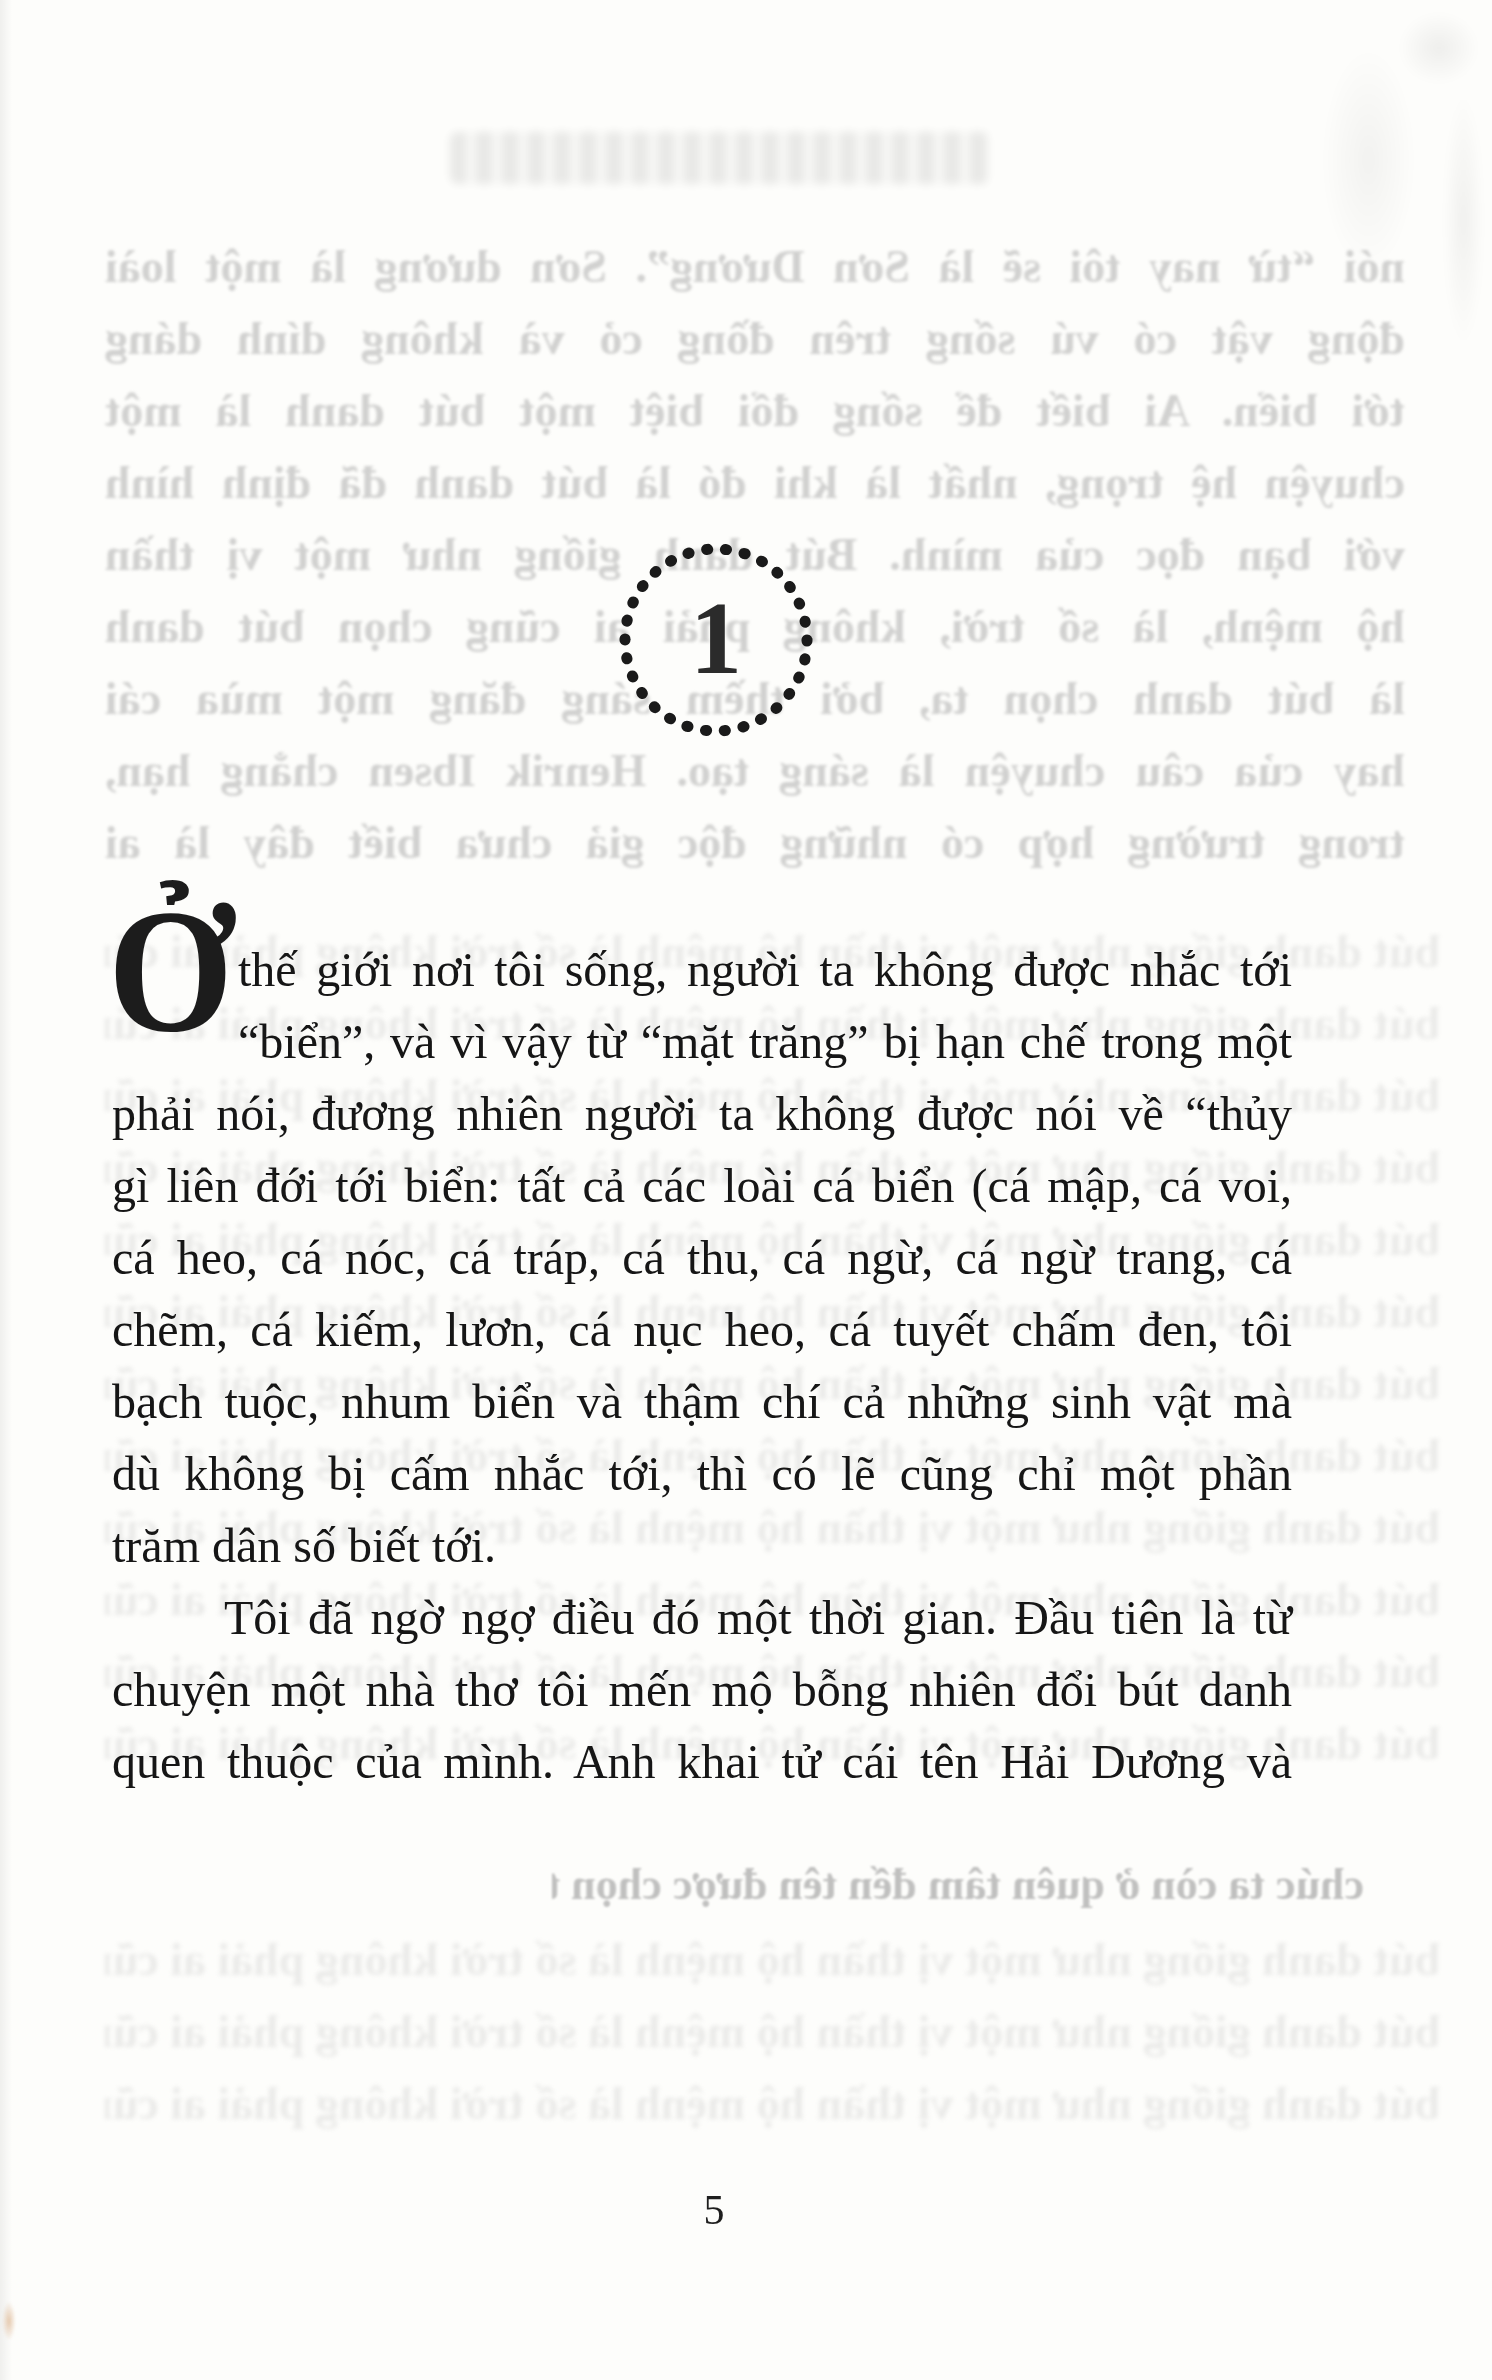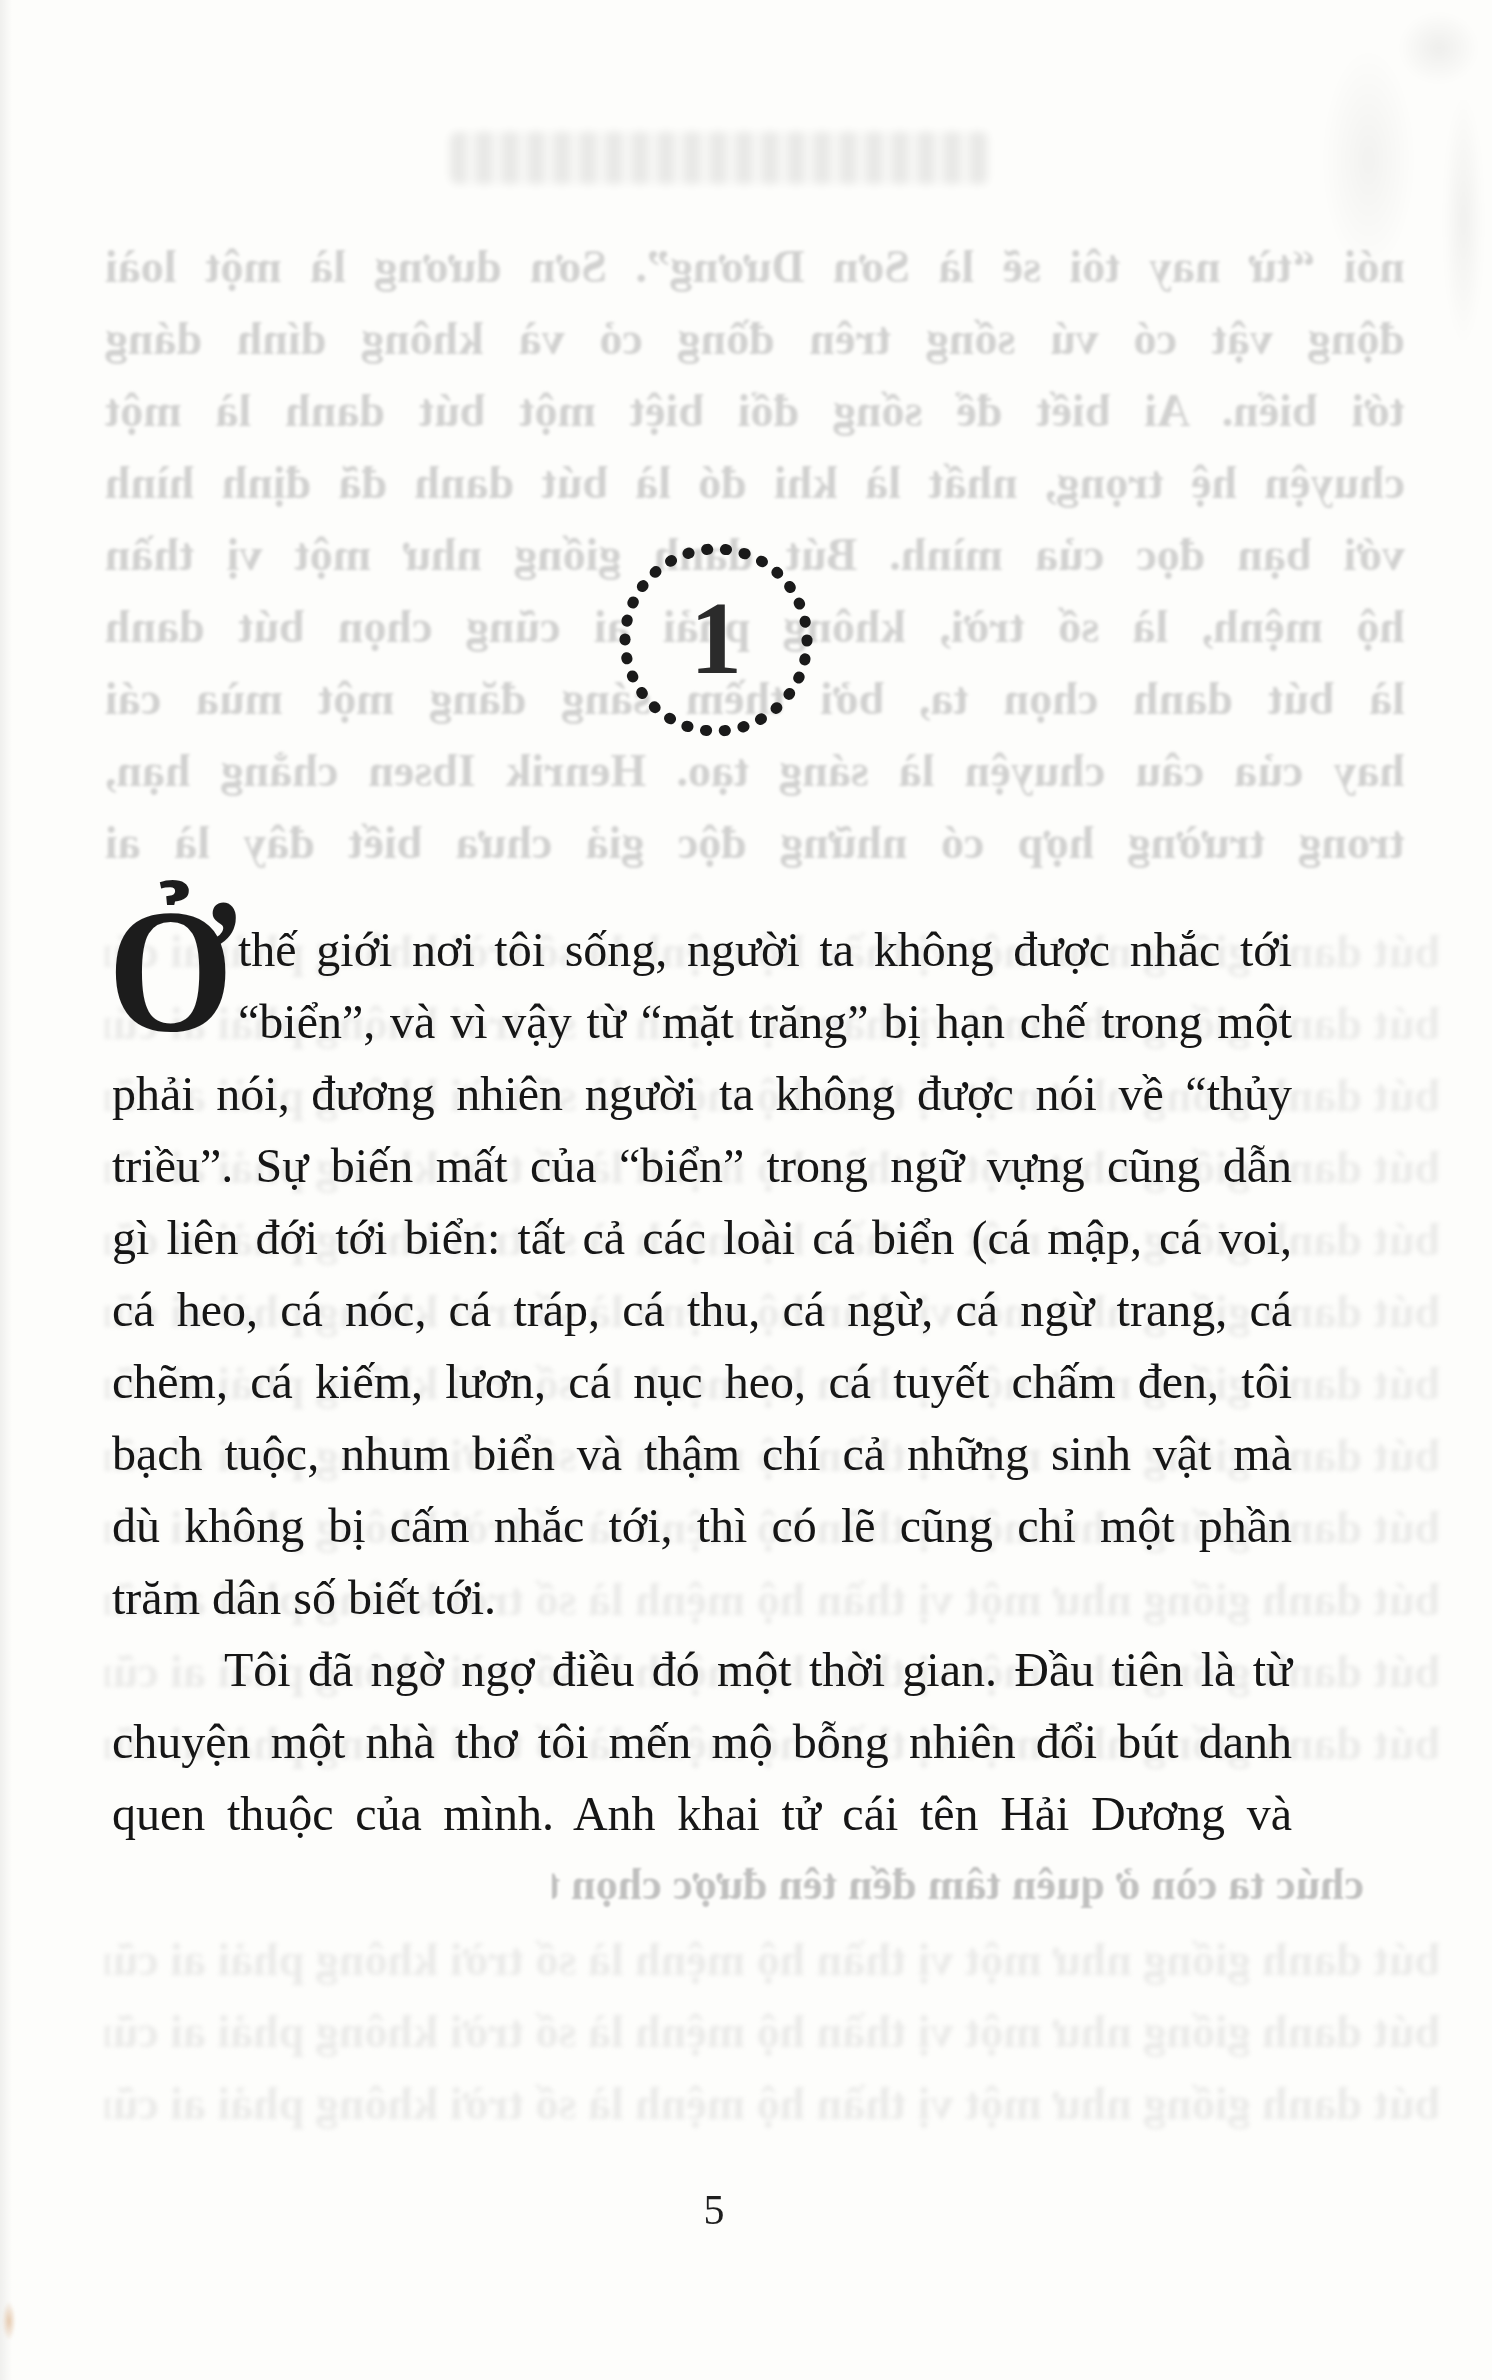--- a/index.html
+++ b/index.html
@@ -65,21 +65,21 @@
     position:absolute;left:616px;top:540px;width:200px;height:200px;
   }
   .chapter-number{
     position:absolute;left:616px;top:540px;width:200px;height:200px;
     display:flex;align-items:center;justify-content:center;
     font-size:104px;font-weight:bold;color:#2b2b2b;
     padding-bottom:6px;box-sizing:border-box;
   }
   
   .text-block{
-    position:absolute;left:112px;top:914px;width:1180px;
+    position:absolute;left:112px;top:934px;width:1180px;
     color:#161616;
   }
   .line{
     height:72px;line-height:72px;font-size:48px;
     text-align:justify;text-align-last:justify;
     white-space:nowrap;
   }
   .line.dc-indent{padding-left:126px;}
   .line.para-end{text-align-last:left;}
   .line.para-indent{padding-left:112px;}
@@ -136,21 +136,20 @@
     <circle cx="100" cy="100" r="91" fill="none" stroke="#1a1a1a" stroke-width="11" pathLength="300" stroke-dasharray="0.6 9.4" stroke-linecap="round"></circle>
   </svg>
   <div class="chapter-number">1</div>
 
   <div class="drop-cap">Ở</div>
 
   <div class="text-block">
     <div class="line dc-indent">thế giới nơi tôi sống, người ta không được nhắc tới</div>
     <div class="line dc-indent">“biển”, và vì vậy từ “mặt trăng” bị hạn chế trong một</div>
     <div class="line">phải nói, đương nhiên người ta không được nói về “thủy</div>
-    <div class="line">triều”. Sự biến mất của “biển” trong ngữ vựng cũng dẫn</div>
     <div class="line">gì liên đới tới biển: tất cả các loài cá biển (cá mập, cá voi,</div>
     <div class="line">cá heo, cá nóc, cá tráp, cá thu, cá ngừ, cá ngừ trang, cá</div>
     <div class="line">chẽm, cá kiếm, lươn, cá nục heo, cá tuyết chấm đen, tôi</div>
     <div class="line">bạch tuộc, nhum biển và thậm chí cả những sinh vật mà</div>
     <div class="line">dù không bị cấm nhắc tới, thì có lẽ cũng chỉ một phần</div>
     <div class="line para-end">trăm dân số biết tới.</div>
     <div class="line para-indent">Tôi đã ngờ ngợ điều đó một thời gian. Đầu tiên là từ</div>
     <div class="line">chuyện một nhà thơ tôi mến mộ bỗng nhiên đổi bút danh</div>
     <div class="line">quen thuộc của mình. Anh khai tử cái tên Hải Dương và</div>
   </div>

